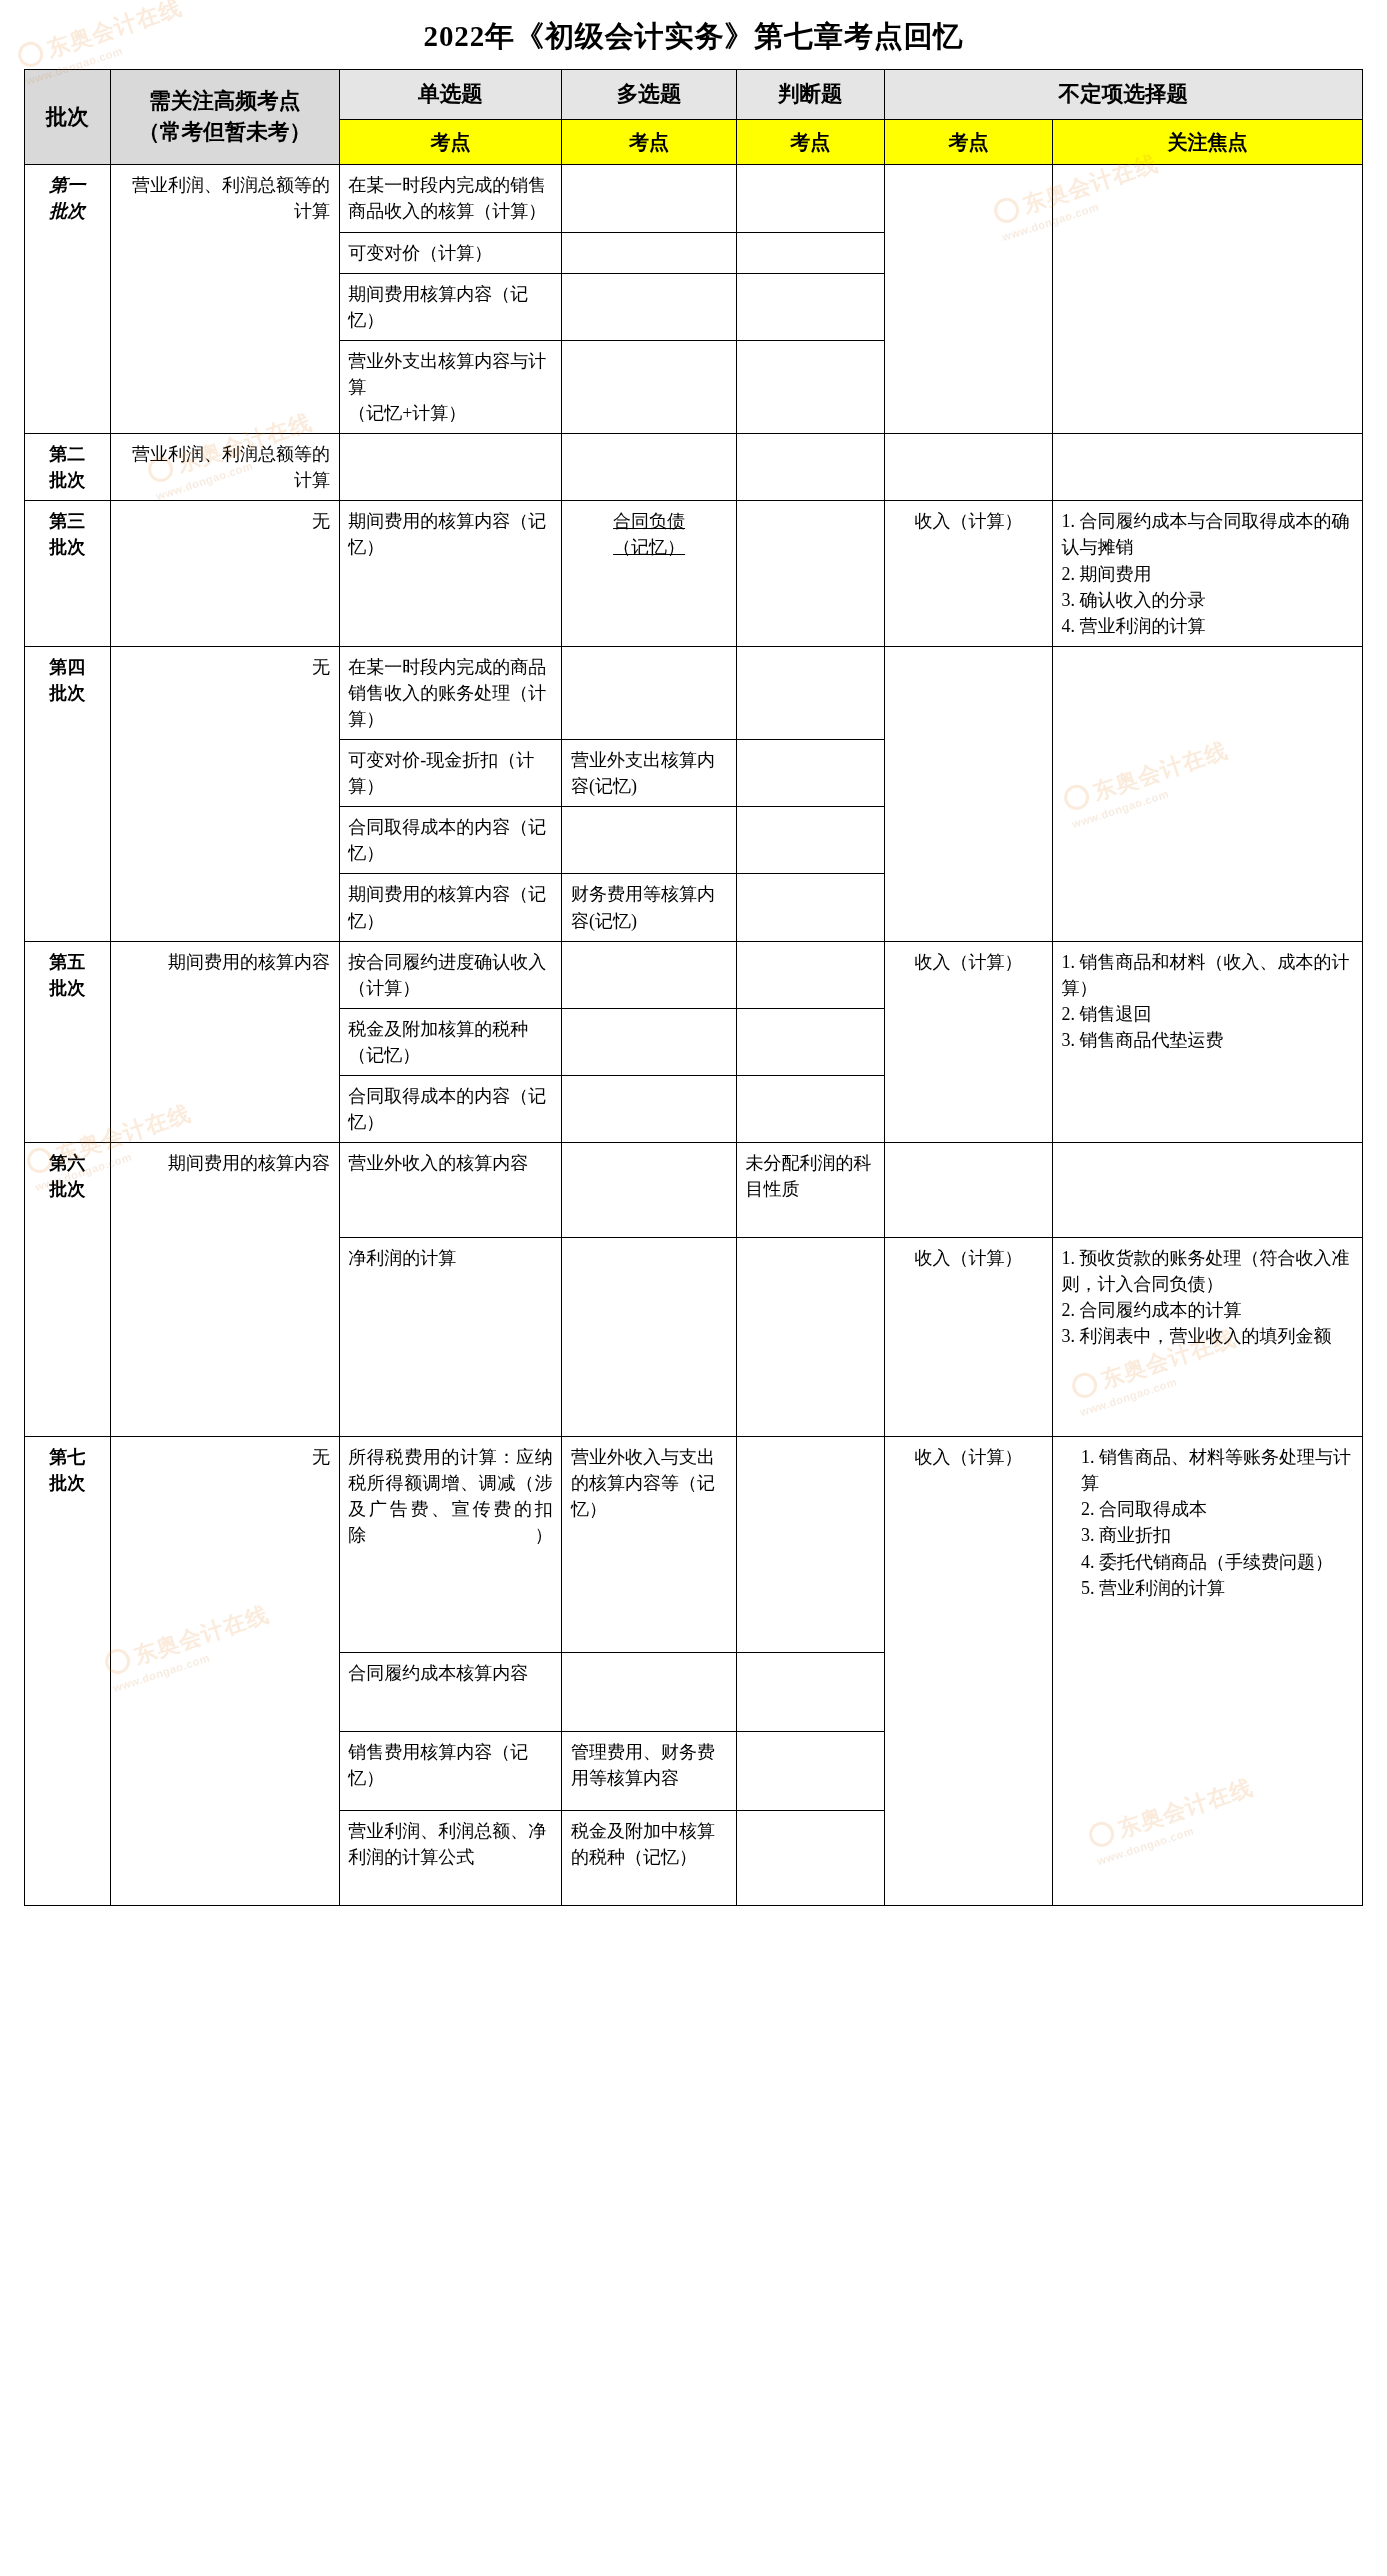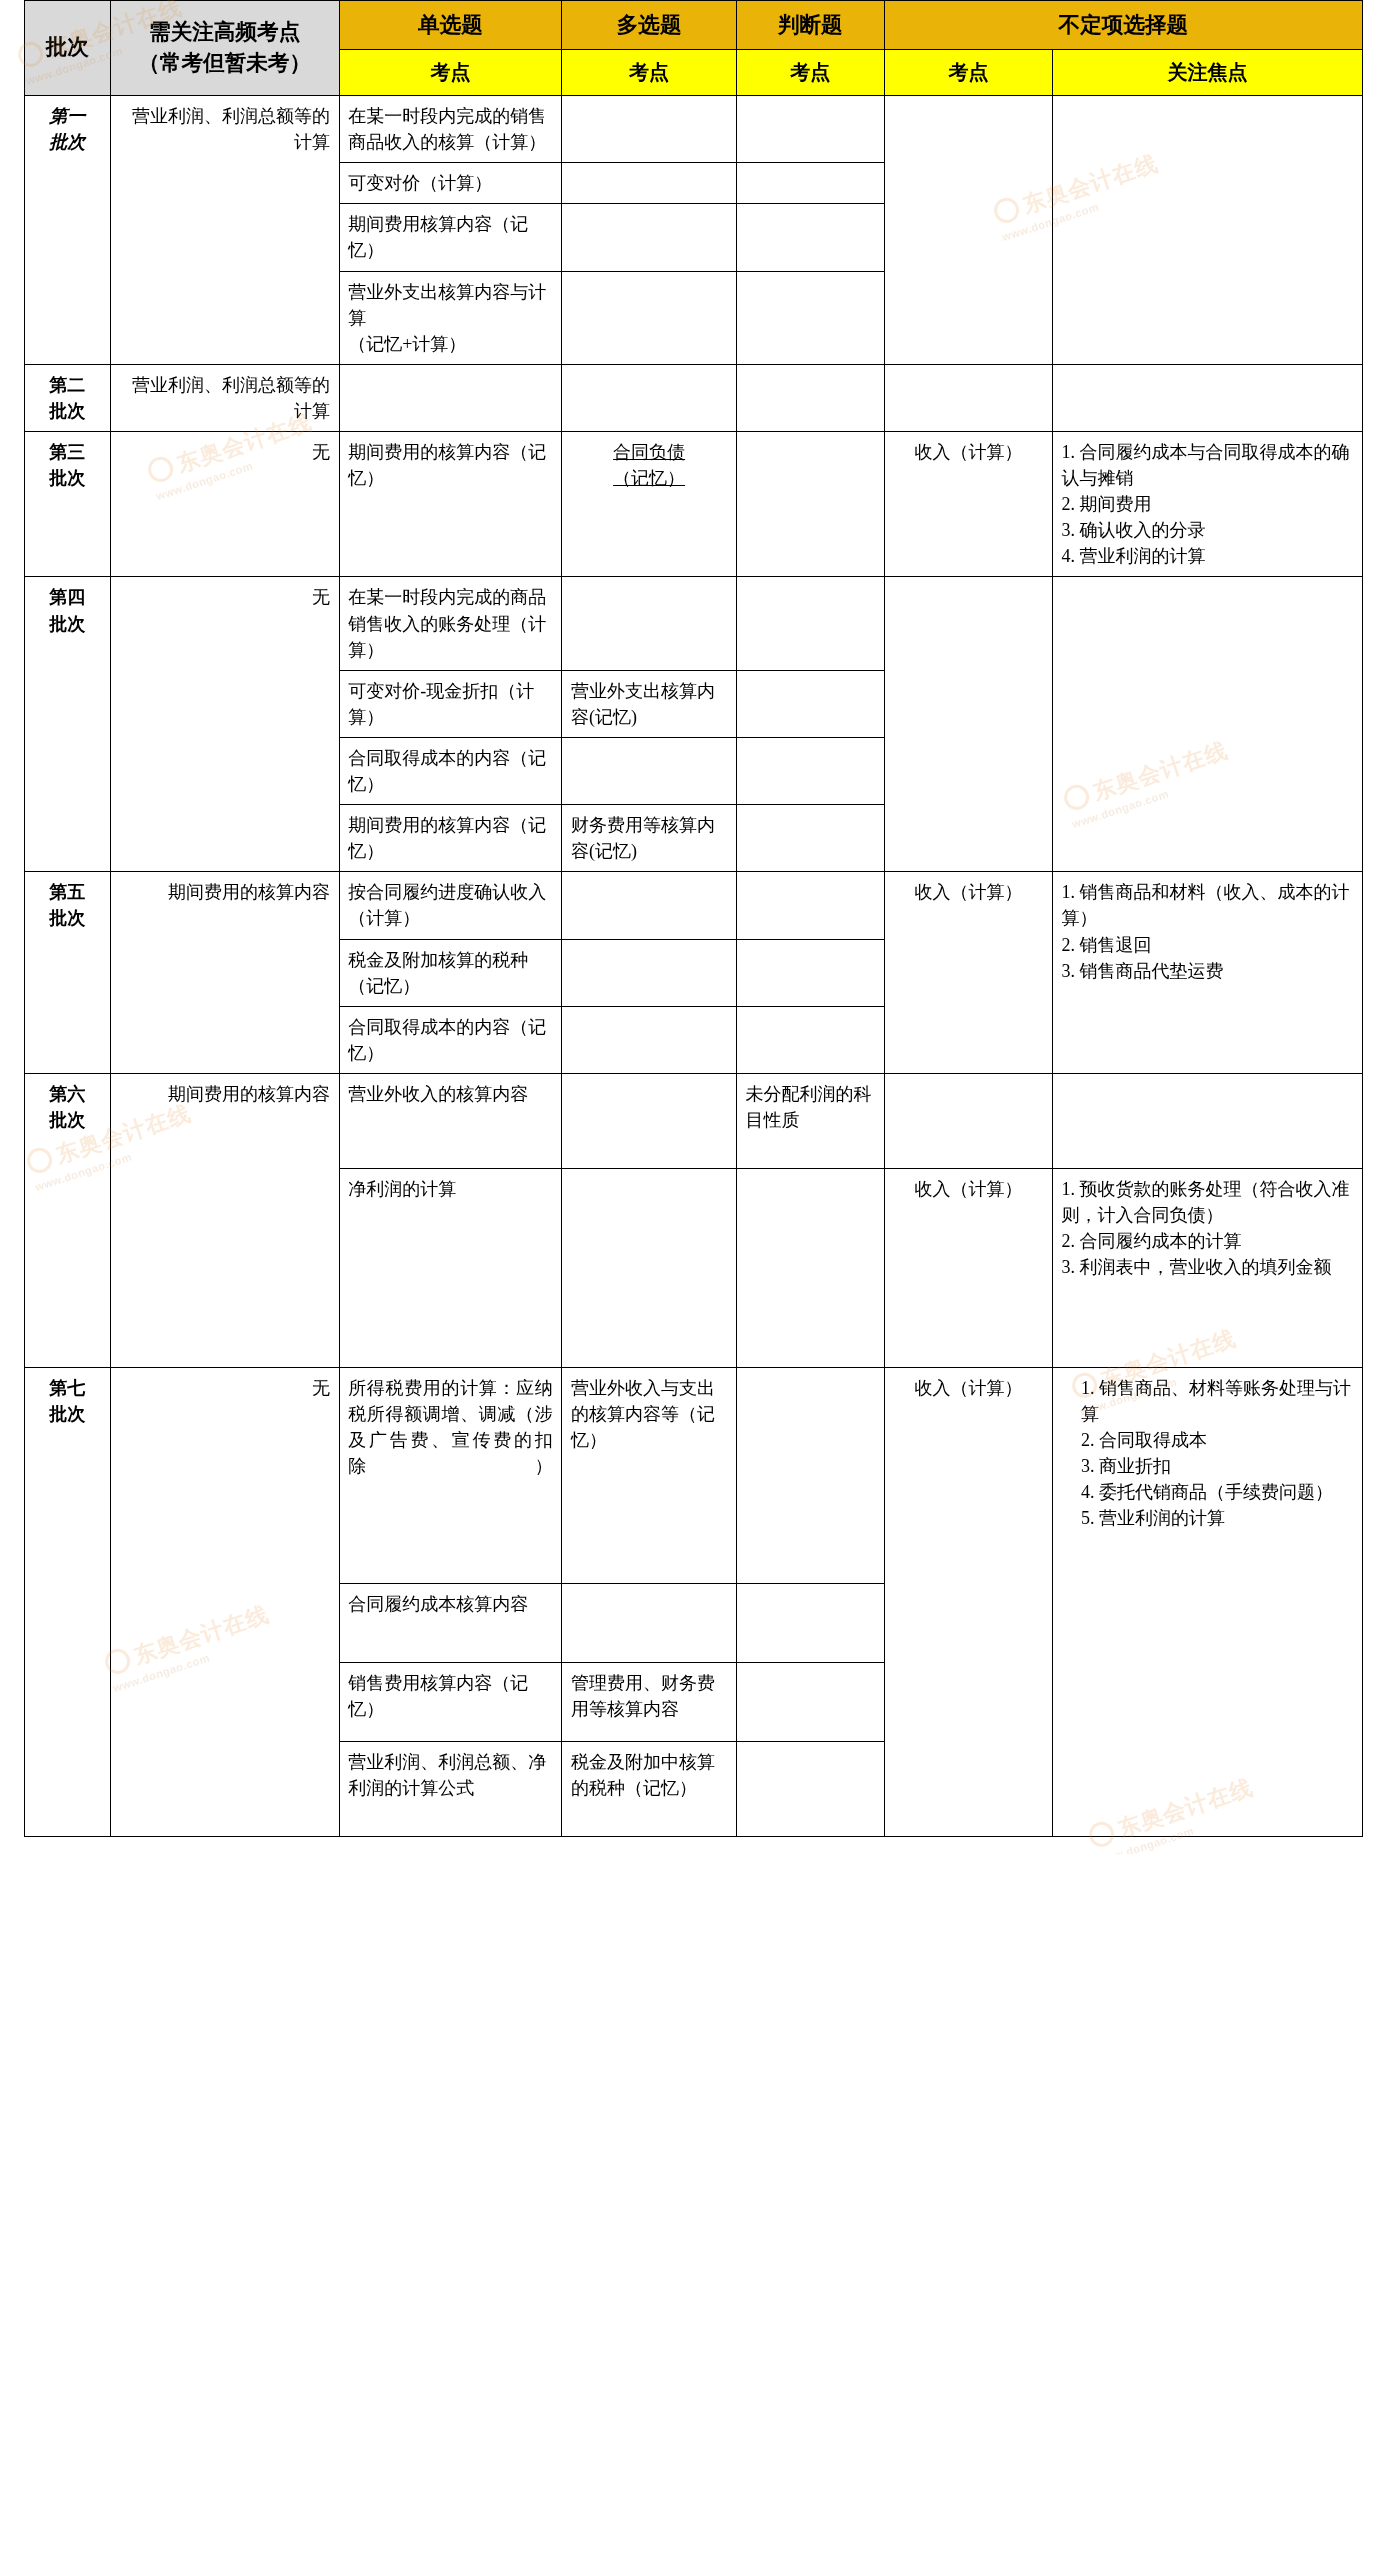--- a/index.html
+++ b/index.html
@@ -31,21 +31,21 @@
   table.main td, table.main th{
     border:1.3px solid #000;
     vertical-align:top;
     padding:7px 8.6px;
     font-size:18px;
     line-height:1.45;
     word-break:break-all;
   }
   
   tr.hdr1 th{
-    background:#eab308;
+    background:#e5e5e5;
     text-align:center;
     vertical-align:middle;
     font-weight:bold;
     font-size:21.6px;
     padding:8.6px 5.2px;
   }
   tr.hdr1 th.gray{
     background:#d9d9d9;
   }
   tr.hdr2 th{
@@ -95,20 +95,21 @@
   .wm .ring{
     display:inline-block;width:19px;height:19px;border:3.5px solid #e58a2a;border-radius:50%;
     margin-right:5.2px;vertical-align:-3.5px;
   }
 </style>
 </head>
 <body>
 
 <div class="page">
 
+  <div class="doc-title">2022年《初级会计实务》第七章考点回忆</div>
 
   <table class="main">
     <colgroup>
       <col style="width:55px">
       <col style="width:147px">
       <col style="width:143px">
       <col style="width:112px">
       <col style="width:95px">
       <col style="width:108px">
       <col style="width:199px">

